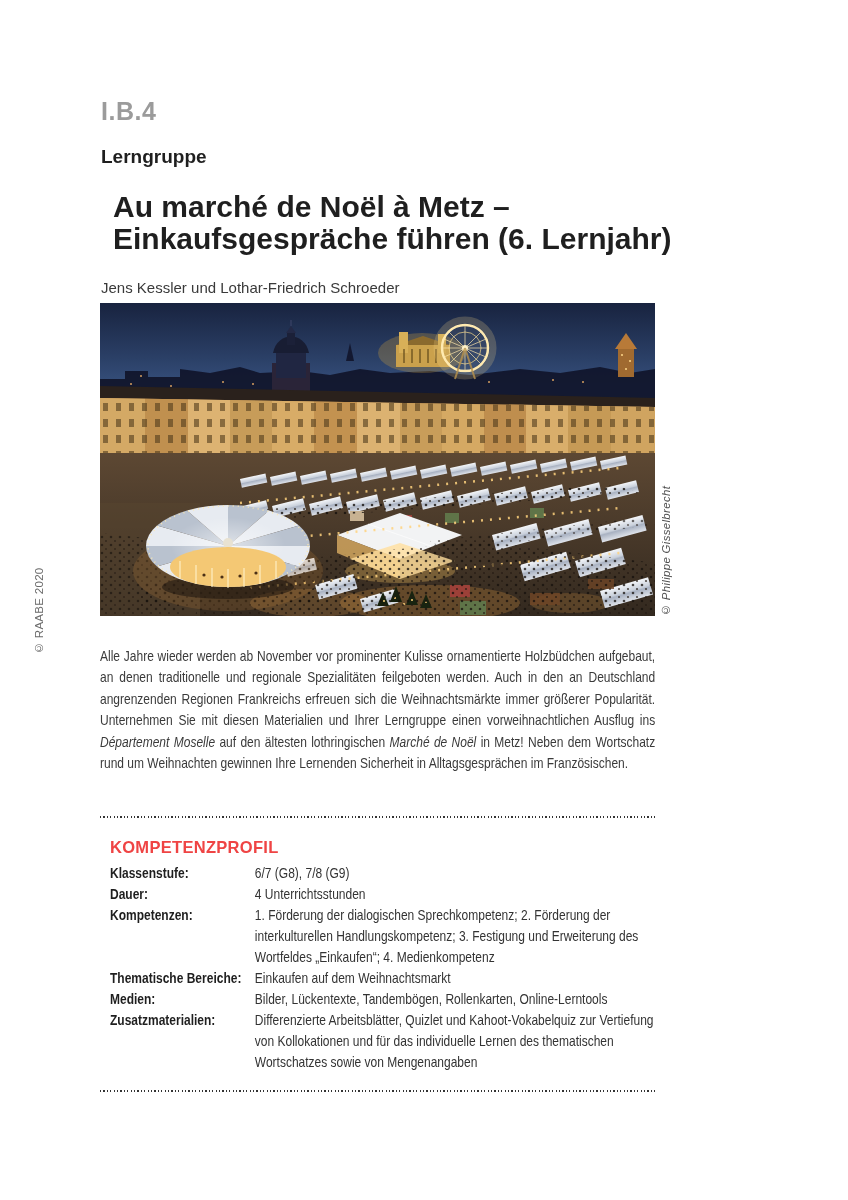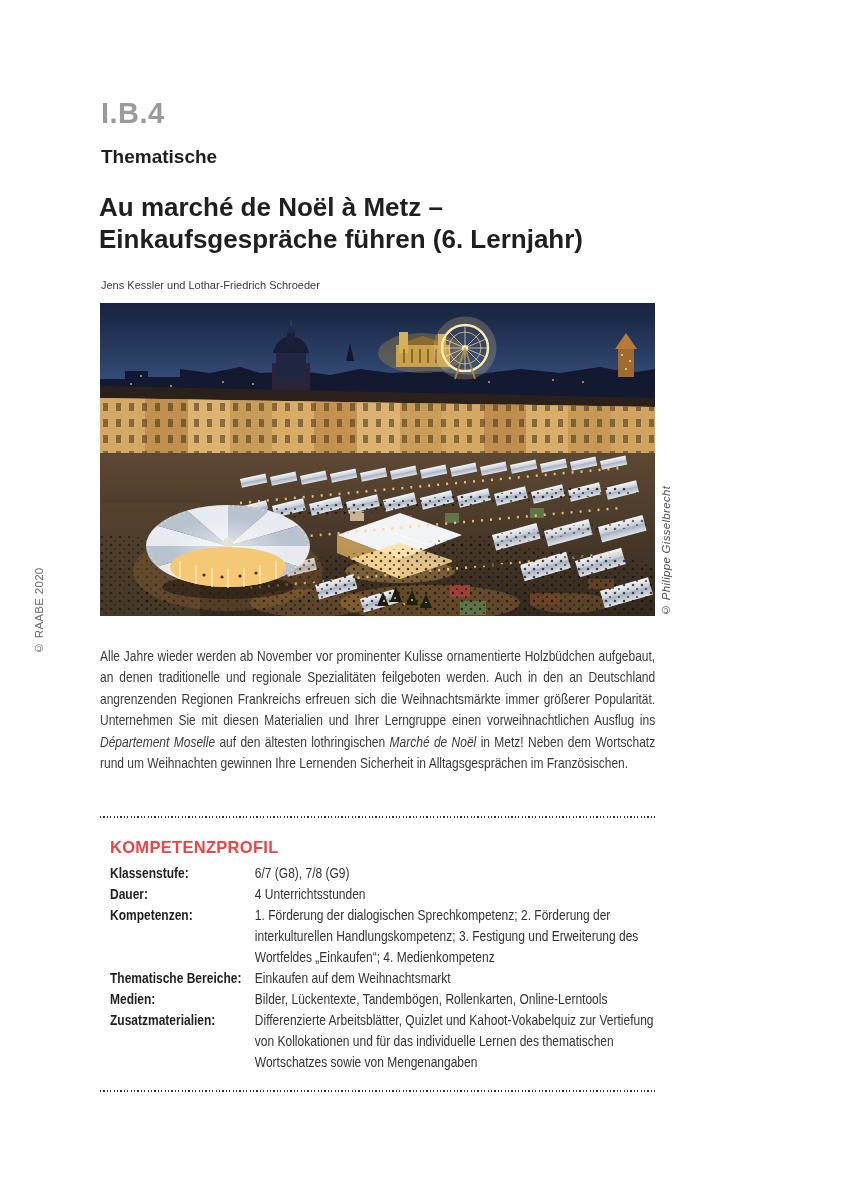--- a/index.html
+++ b/index.html
@@ -1,21 +1,21 @@
 <!DOCTYPE html>
 <html><head>
 <meta charset="utf-8">
 <style>
   html,body{margin:0;padding:0;background:#ffffff;}
   .page{position:relative;width:848px;height:1200px;background:#ffffff;overflow:hidden;
         font-family:"Liberation Sans",sans-serif;color:#2e2e2e;}
-  .code{position:absolute;left:101px;top:97px;font-size:29px;font-weight:700;color:#9b9b9b;letter-spacing:.5px;}
+  .code{position:absolute;left:101px;top:97px;font-size:25px;font-weight:700;color:#9b9b9b;letter-spacing:.5px;}
   .rubric{position:absolute;left:101px;top:146px;font-size:19px;font-weight:700;color:#1f1f1f;}
-  .title{position:absolute;left:99px;top:191px;font-size:26px;font-weight:700;color:#1f1f1f;line-height:32px;white-space:nowrap;}
-  .authors{position:absolute;left:101px;top:279px;font-size:11px;color:#3a3a3a;}
+  .title{position:absolute;left:113px;top:191px;font-size:30px;font-weight:700;color:#1f1f1f;line-height:32px;white-space:nowrap;}
+  .authors{position:absolute;left:101px;top:279px;font-size:15px;color:#3a3a3a;}
   .photo{position:absolute;left:100px;top:303px;width:555px;height:313px;}
   .vert{position:absolute;writing-mode:vertical-rl;transform:rotate(180deg);transform-origin:center;
         font-size:11.5px;letter-spacing:.3px;white-space:nowrap;}
   .credit{left:660px;top:472px;height:144px;color:#4f4f4f;font-style:italic;}
   .sidecopy{left:33px;top:548px;height:106px;color:#6a6a6a;}
   .intro{position:absolute;left:100px;top:645px;width:694px;transform:scaleX(.8);transform-origin:left top;
          font-size:15px;line-height:21.4px;color:#3a3a3a;text-align:justify;margin:0;}
   .intro .it{font-style:italic;}
   .dotted{position:absolute;left:100px;width:557px;height:2px;
           background-image:repeating-linear-gradient(to right,#333 0 1.2px,transparent 1.2px 3.4px);}
@@ -26,21 +26,21 @@
   .prow{display:flex;}
   .plabel{flex:none;width:181px;font-weight:700;color:#1f1f1f;}
   .pvalue{flex:1;}
 </style>
 </head>
 <body>
 
 <div class="page">
 
   <div class="code">I.B.4</div>
-  <div class="rubric">Thematische</div>
+  <div class="rubric">Lerngruppe</div>
 
   <div class="title">
     <div>Au marché de Noël à Metz –</div>
     <div>Einkaufsgespräche führen (6. Lernjahr)</div>
   </div>
 
   <div class="authors">Jens Kessler und Lothar-Friedrich Schroeder</div>
 
   <svg class="photo" width="555" height="313" viewBox="0 0 555 313" preserveAspectRatio="none" aria-hidden="true">
     <defs>

